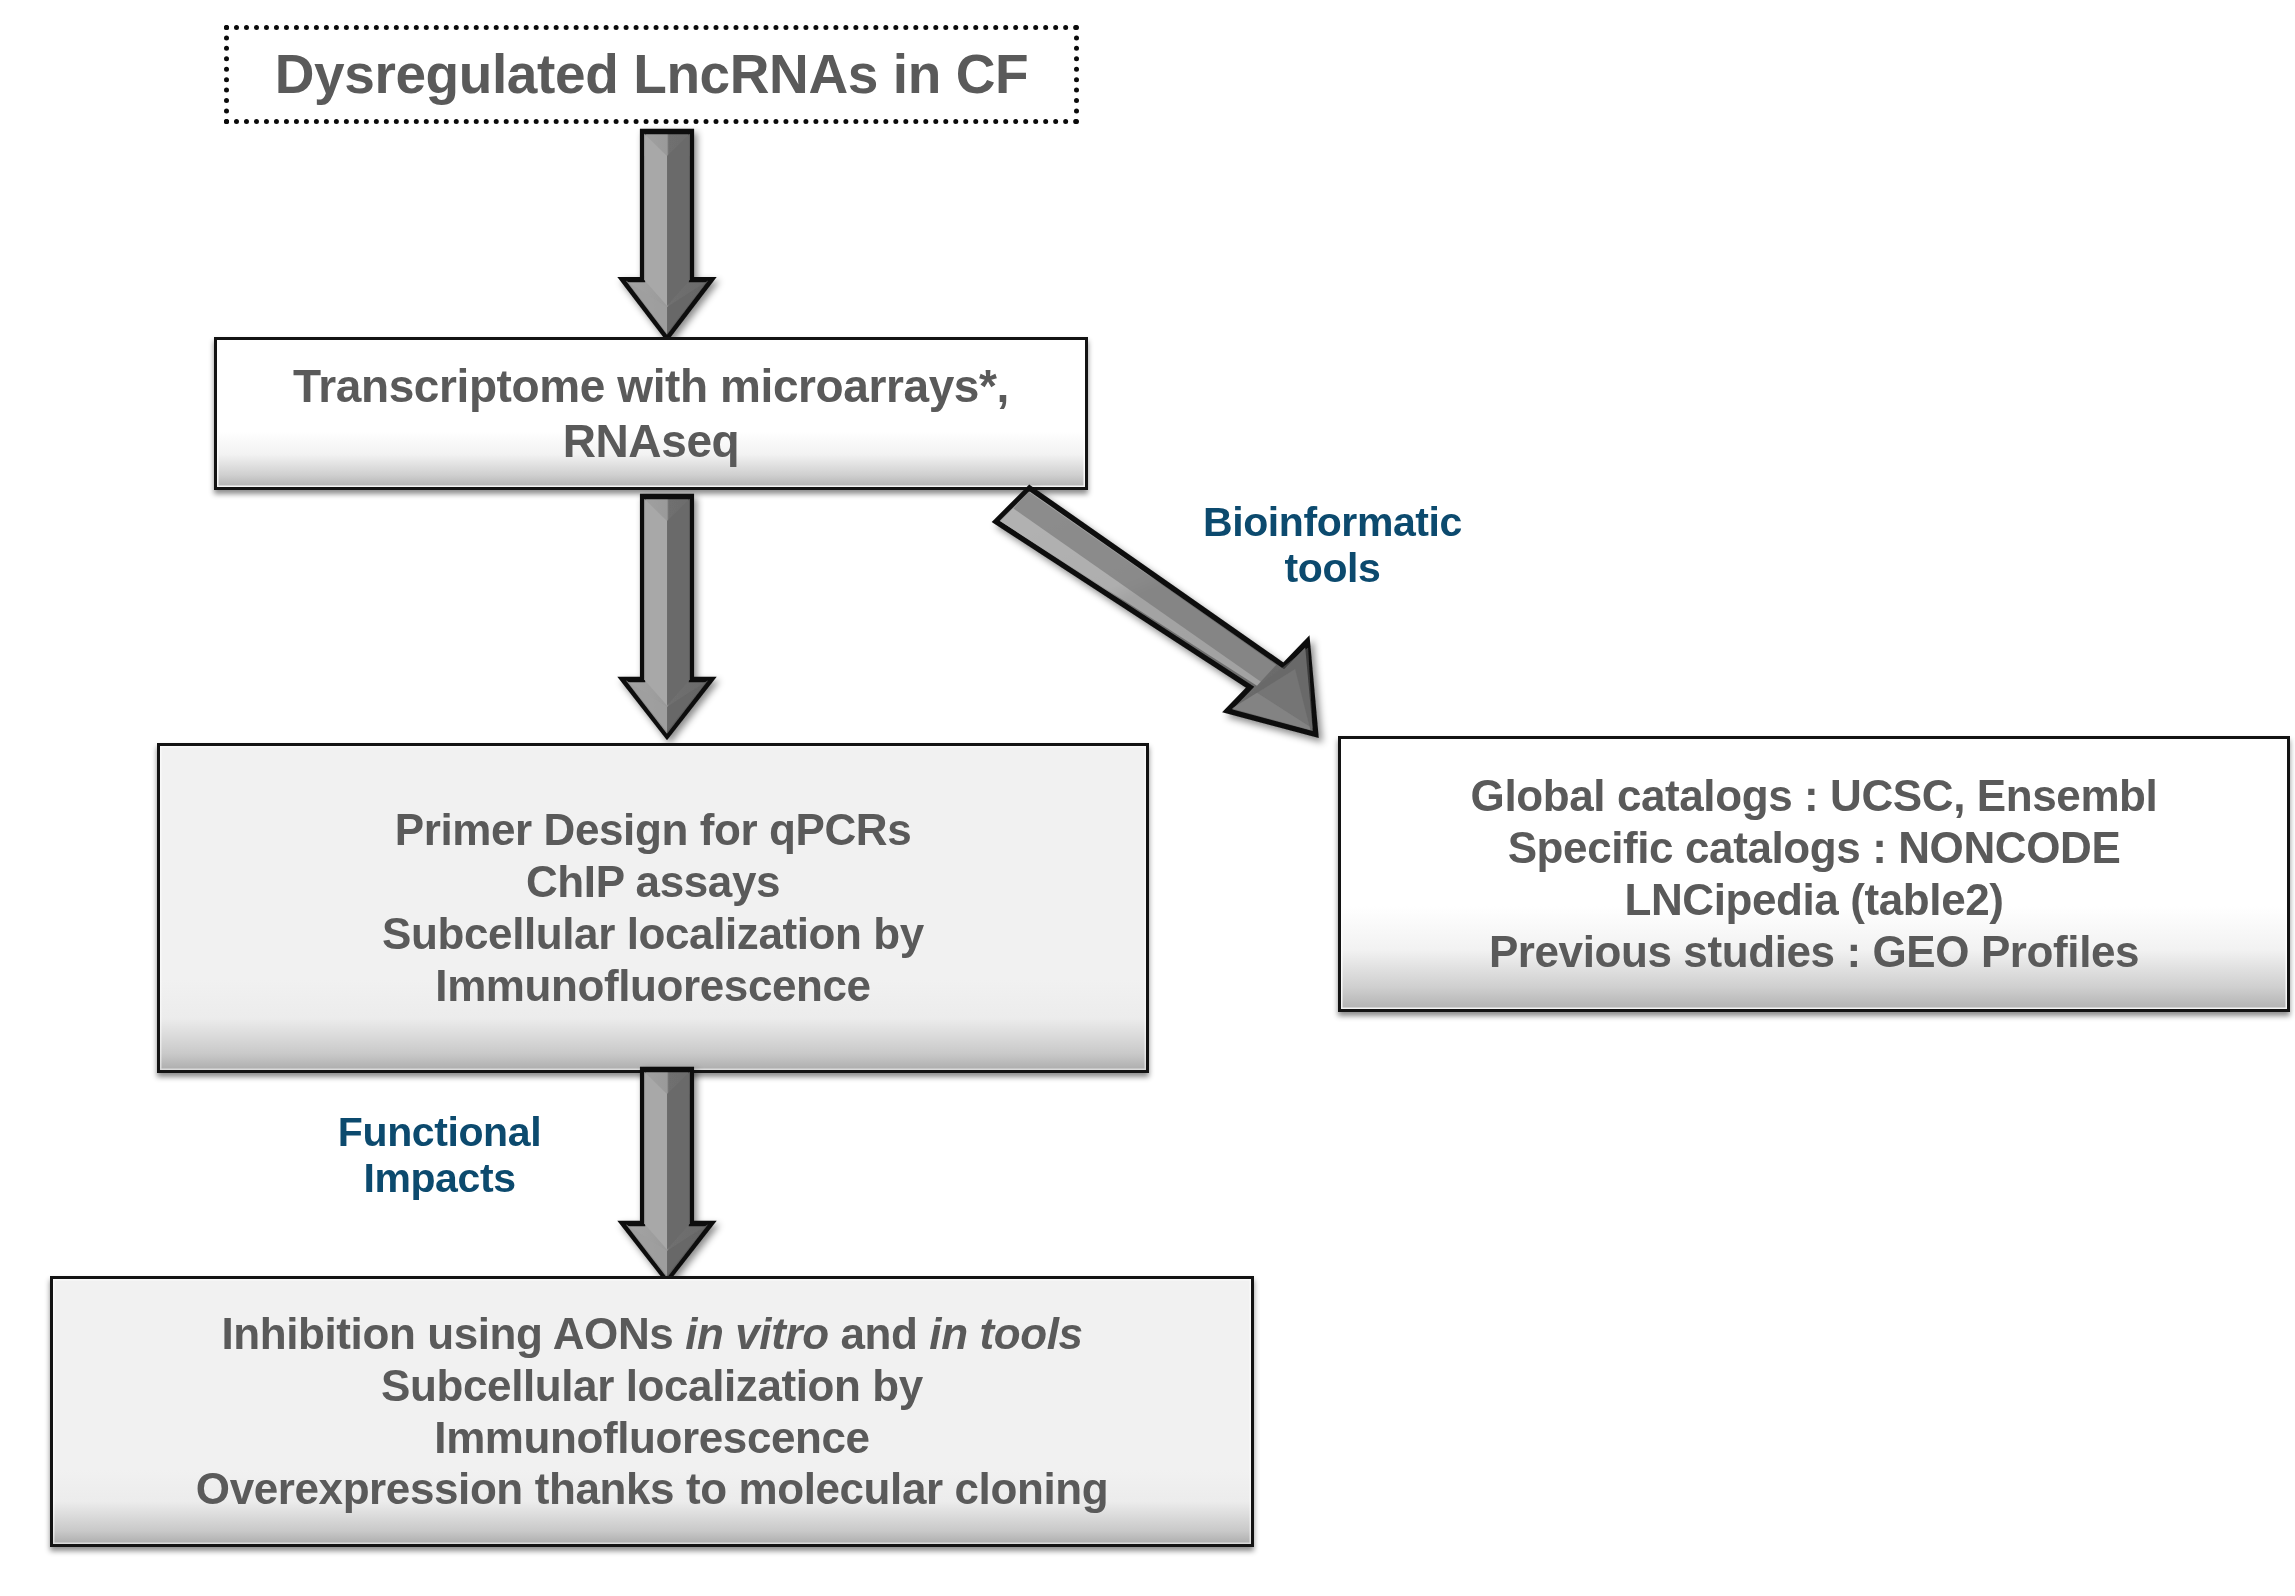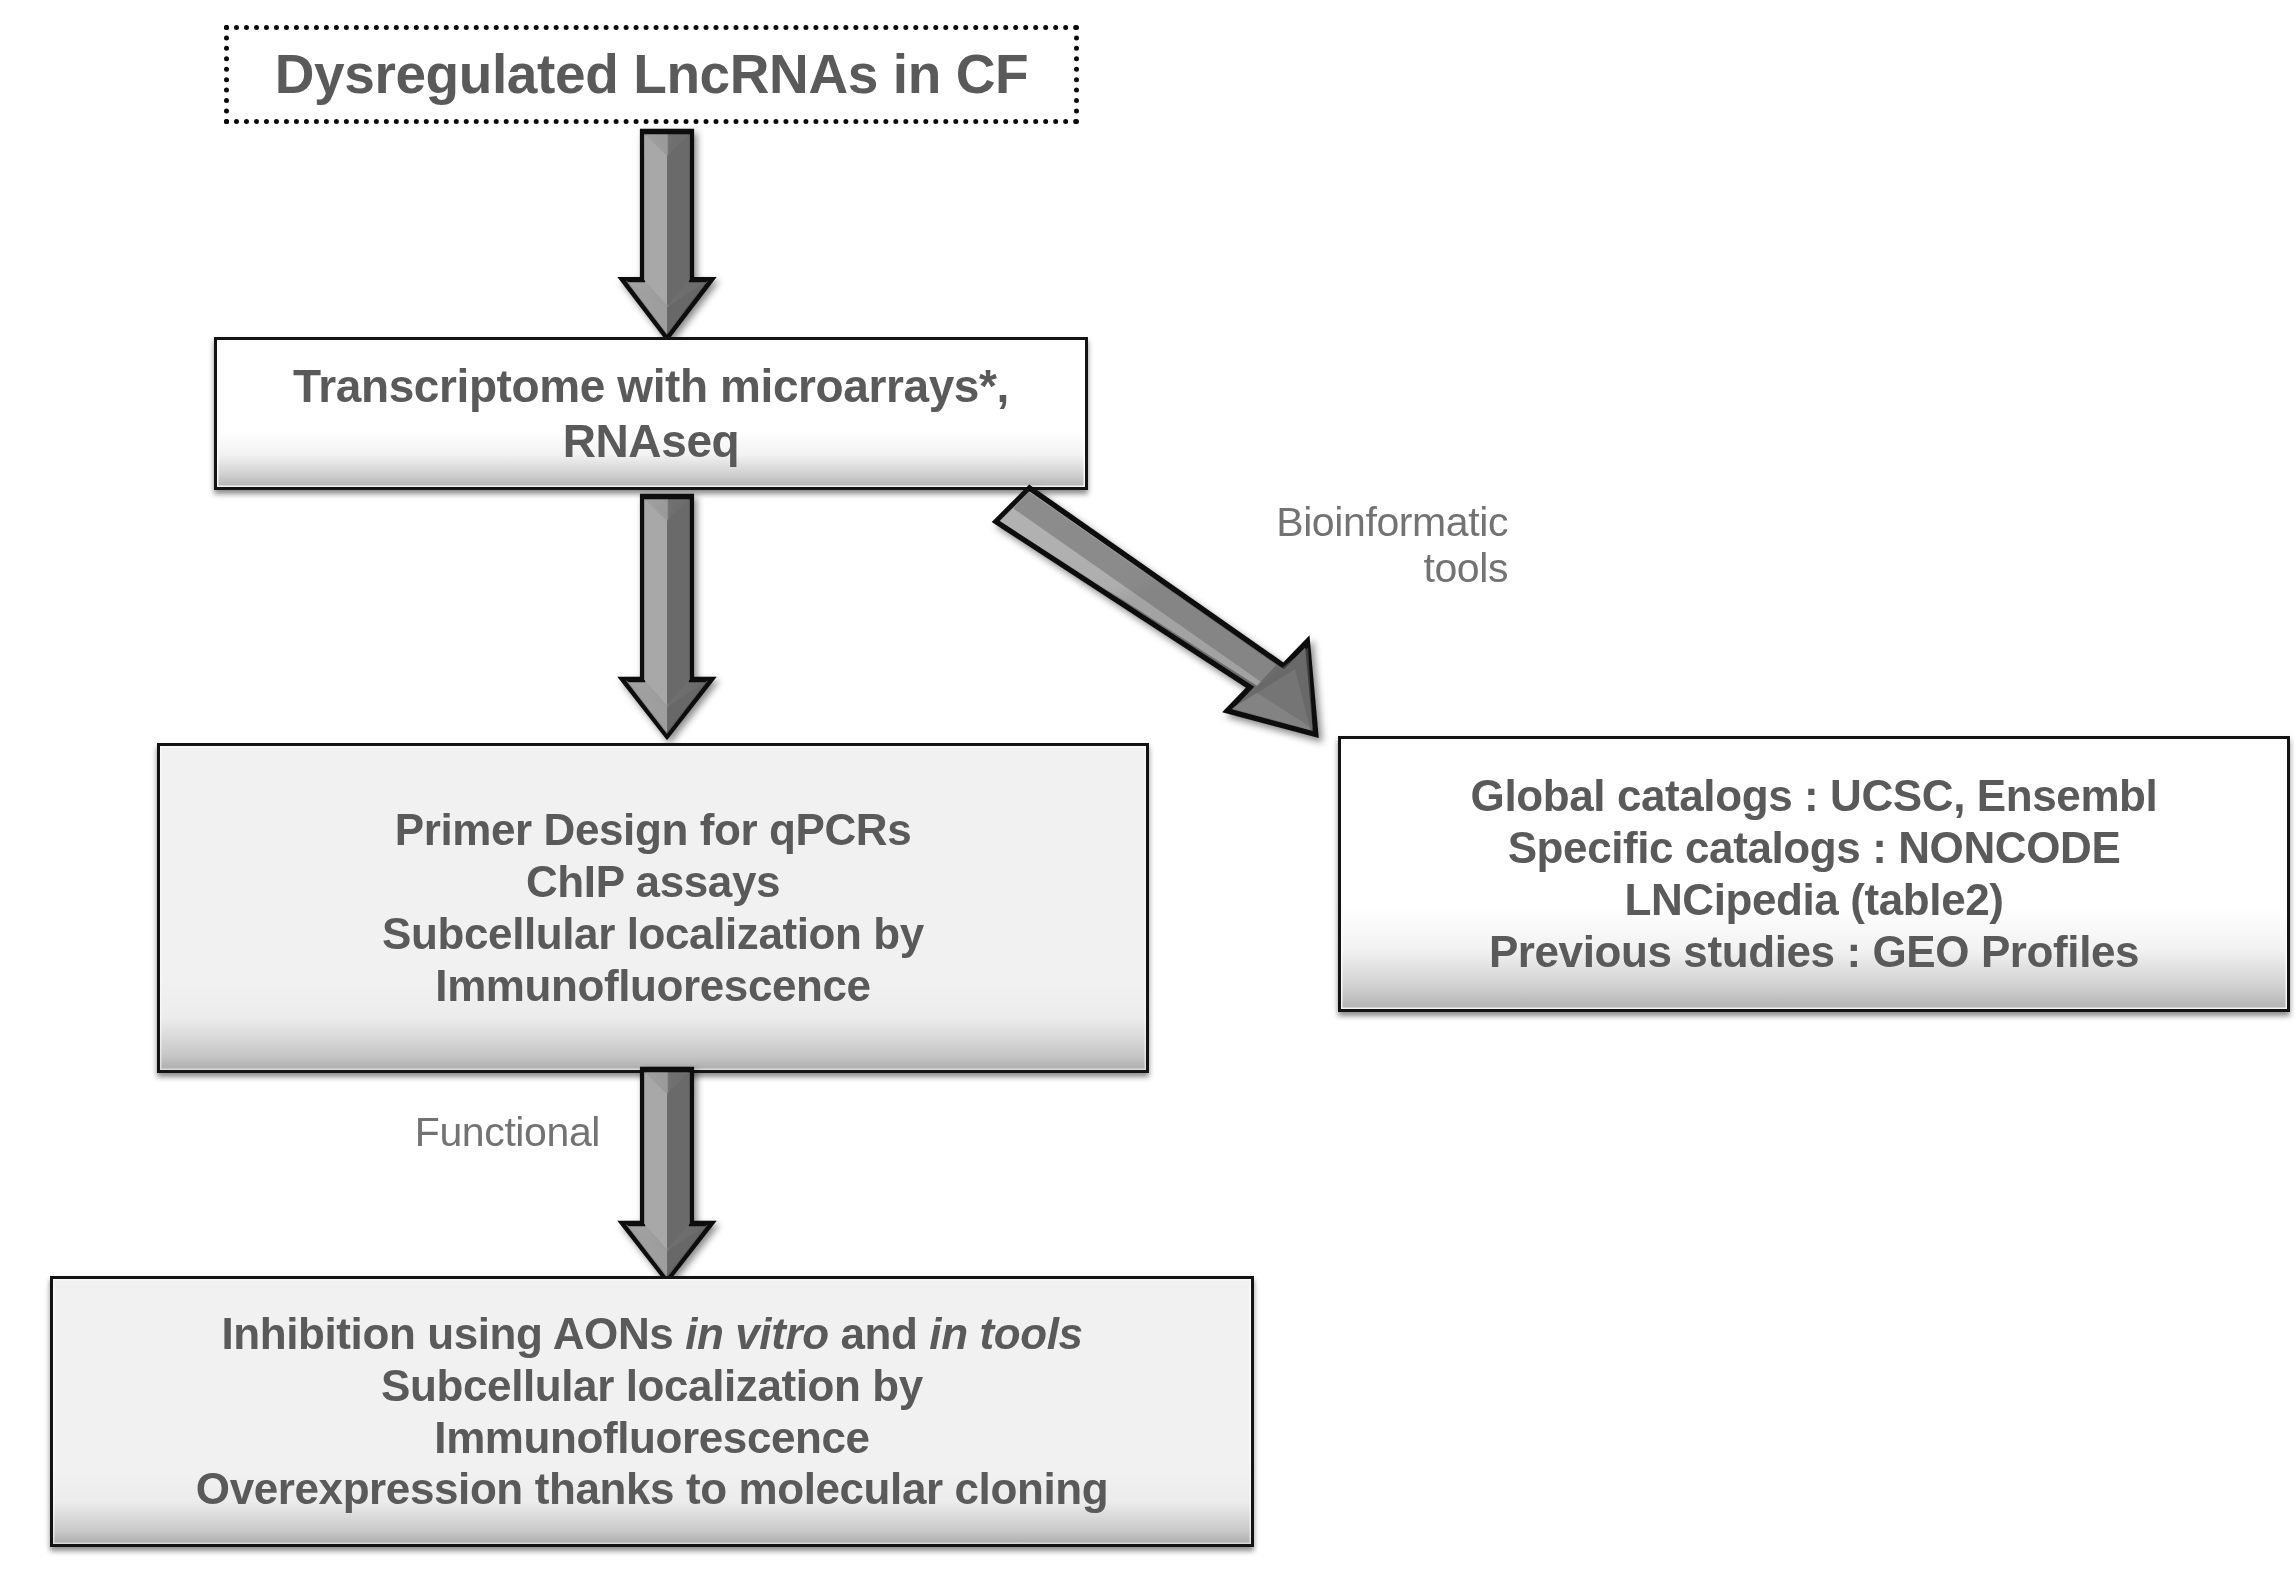--- a/index.html
+++ b/index.html
@@ -34,22 +34,22 @@
       linear-gradient(180deg,#f1f1f1 0%,#f1f1f1 72%,#ececec 84%,#c9c9c9 95%,#adadad 100%);
     border:3.1px solid #131313;
     box-shadow:0 3.8px 5.3px rgba(0,0,0,.45), inset 0 0 0 1.5px rgba(255,255,255,.55);
   }
 
   .box .lines{width:100%;padding:0 10.7px;box-sizing:border-box;}
   .box .lines div{white-space:nowrap;}
   .ital{font-style:italic;}
 
   
-  .conn-label{position:absolute;color:#737373;font-weight:normal;
-              text-align:right;line-height:1.12;letter-spacing:-0.4px;}
+  .conn-label{position:absolute;color:#0c4a6e;font-weight:bold;
+              text-align:center;line-height:1.12;letter-spacing:-0.4px;}
   .conn-label div{white-space:nowrap;}
 
   
   .arrow{position:absolute;}
   .arrow svg{display:block;overflow:visible;}
 </style>
 </head>
 <body>
 
 <div class="stage">
@@ -182,20 +182,21 @@
         <path d="M30,5 L60,34 L60,238 L30,204 Z" fill="#a9a9a9" opacity="0.95"></path>
         <path d="M90,5 L60,34 L60,238 L90,204 Z" fill="#6a6a6a" opacity="0.95"></path>
         <path d="M6,205 L60,240 L60,275 Z" fill="#9e9e9e" opacity="0.9"></path>
         <path d="M114,205 L60,240 L60,275 Z" fill="#666666" opacity="0.9"></path>
       </g>
     </svg>
   </div>
 
   <div class="conn-label" style="left:267px;top:1110px;width:321px;font-size:41px;">
     <div>Functional</div>
+    <div>Impacts</div>
   </div>
 
   <div class="box box-bevel-gray" style="left:38px;top:1276px;width:1204px;height:271px;font-size:44px;">
     <div class="lines">
       <div><span>Inhibition using AONs </span><span class="ital">in vitro</span><span> and </span><span class="ital">in tools</span></div>
       <div>Subcellular localization by</div>
       <div>Immunofluorescence</div>
       <div>Overexpression thanks to molecular cloning</div>
     </div>
   </div>

